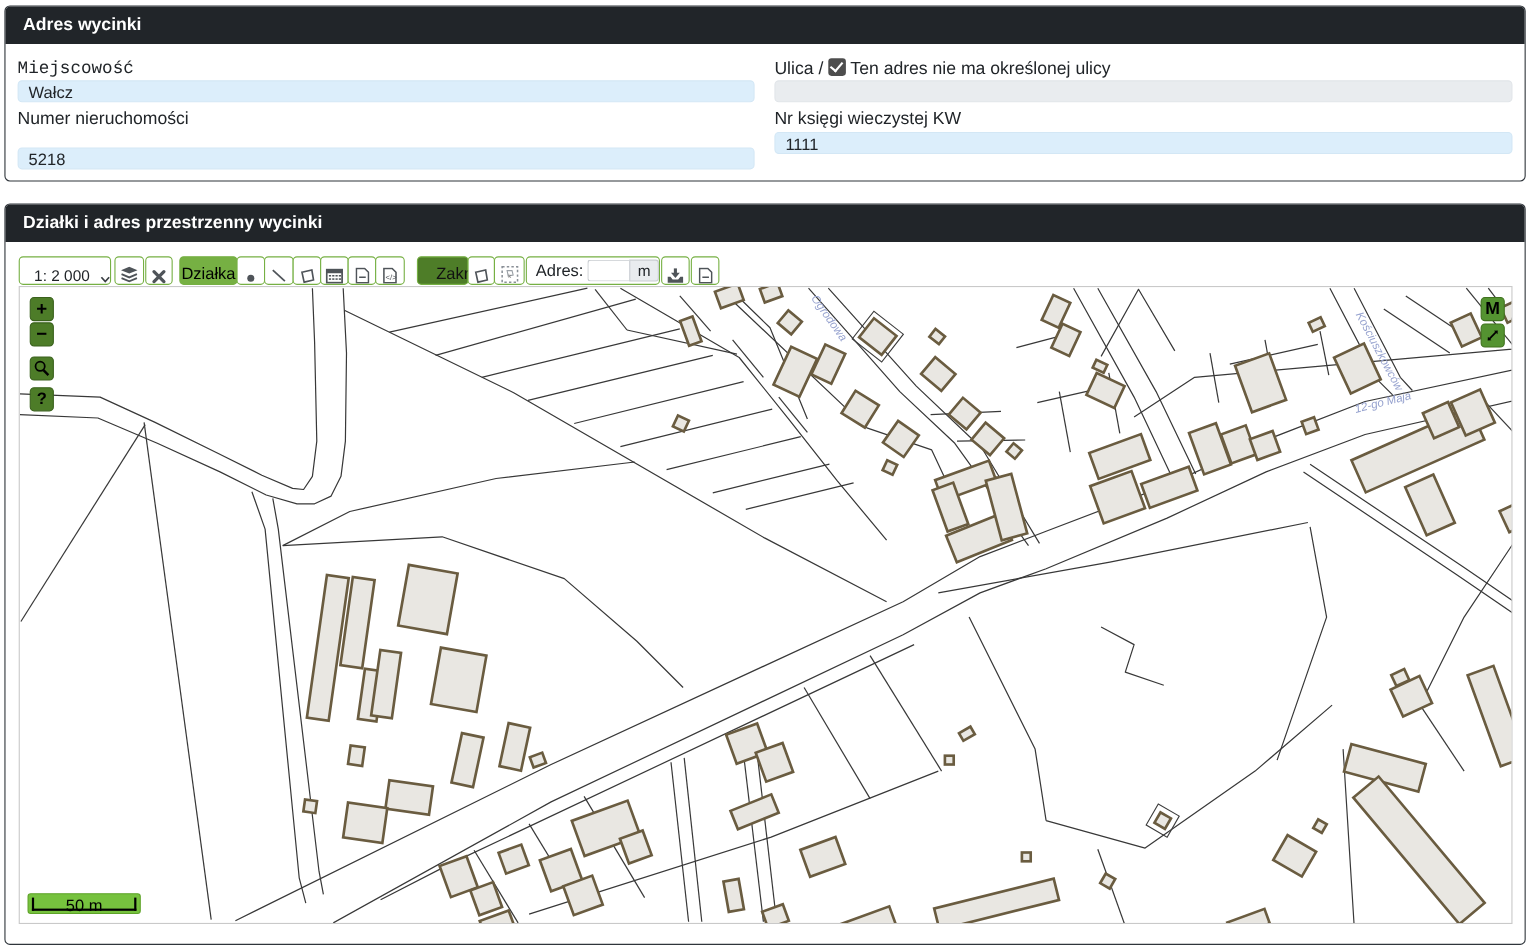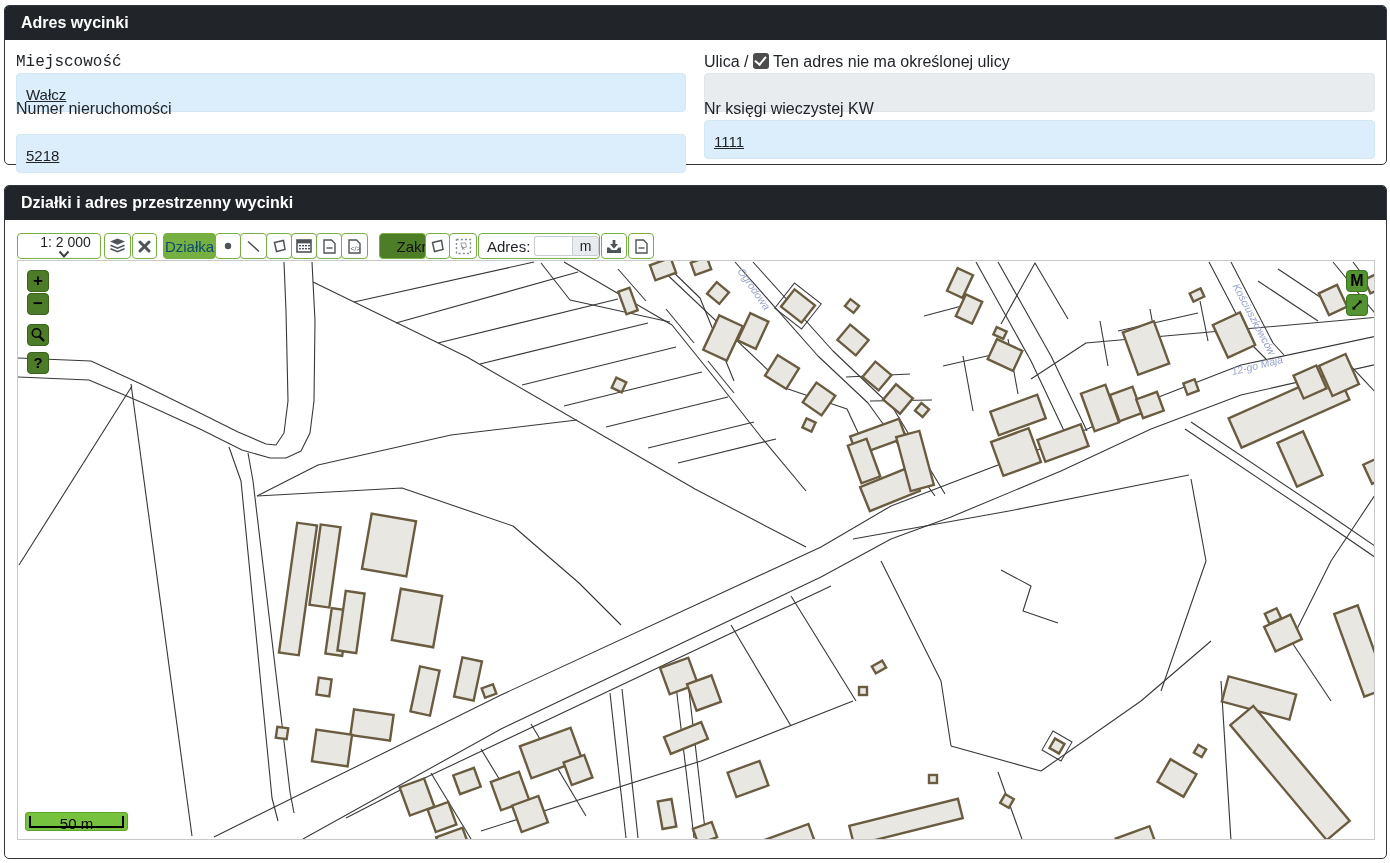--- a/index.html
+++ b/index.html
@@ -3,27 +3,27 @@
 <meta charset="utf-8">
 <title>Wycinka</title>
 <style>
   * { margin:0; padding:0; box-sizing:border-box; }
   html,body { width:1390px; height:863px; background:#fff; font-family:"Liberation Sans", sans-serif; overflow:hidden; }
   .panel { position:absolute; left:4px; width:1383px; border:1px solid #2f353b; border-radius:5px; background:#fff; }
   .panel-head { height:34px; background:#212529; color:#fff; font-size:16px; font-weight:700; line-height:34px; padding-left:16px; border-radius:4px 4px 0 0; }
   #p1 { top:5px; height:160px; }
   #p2 { top:185px; height:674px; }
   .lbl { position:absolute; font-size:16px; color:#212529; }
-  .inp { position:absolute; height:39px; background:#dceefb; border:1px solid #d3e7f5; border-radius:4px; font-size:15px; color:#212529; padding:3px 9px 0 9px;text-decoration:underline; }
+  .inp { position:absolute; height:20px; background:#dceefb; border:1px solid #d3e7f5; border-radius:4px; font-size:15px; color:#212529; padding:3px 9px 0 9px; }
   .inp.gray { background:#e9ecef; border-color:#e1e5e9; }
   .cb { display:inline-block; width:16px; height:16px; background:#4d4d4d; border-radius:3px; vertical-align:-2px; position:relative; }
   .cb:after { content:""; position:absolute; left:4px; top:1px; width:5px; height:9px; border:solid #fff; border-width:0 2px 2px 0; transform:rotate(40deg); }
   
-  .tbtn { position:absolute; top:233px; height:26px; border:1px solid #76b043; border-radius:4px; background:#fff; display:flex; align-items:center; justify-content:center;flex-direction:column; }
-  .tbtn.green { background:#76b043; color:#0c4a6e; font-size:15px; }
+  .tbtn { position:absolute; top:233px; height:26px; border:1px solid #76b043; border-radius:4px; background:#fff; display:flex; align-items:flex-end; justify-content:center; }
+  .tbtn.green { background:#76b043; color:#000000; font-size:15px; }
   .tbtn.dgreen { background:#4e7d28; color:#111; font-size:15px;padding-left:34px; }
   .grp { position:absolute; top:233px; height:26px; border:1px solid #76b043; border-radius:4px; background:#fff; }
   svg.ic { display:block; }
   
   #map { position:absolute; left:17px; top:260px; width:1358px; height:580px; border:1px solid #c9c9c9; background:#fff; overflow:hidden; }
   .mbtn { position:absolute; width:22px; height:22px; background:#4d7c28; border:1px solid #3a611d; border-radius:4px; color:#000; text-align:center; z-index:5; }
   .mbtn2 { background:#549331; border-color:#40721f; }
   #scalebar { position:absolute; left:7px; top:551px; width:103px; height:19px; background:#76c23e; border:1px solid #5ea328; border-radius:3px; z-index:5; }
   #scalebar .line { position:absolute; left:3px; right:3px; bottom:2px; height:12px; border:solid #000; border-width:0 2px 2px 2px; }
   #scalebar .txt { position:absolute; width:100%; text-align:center; top:2px; font-size:15px; color:#000; }

